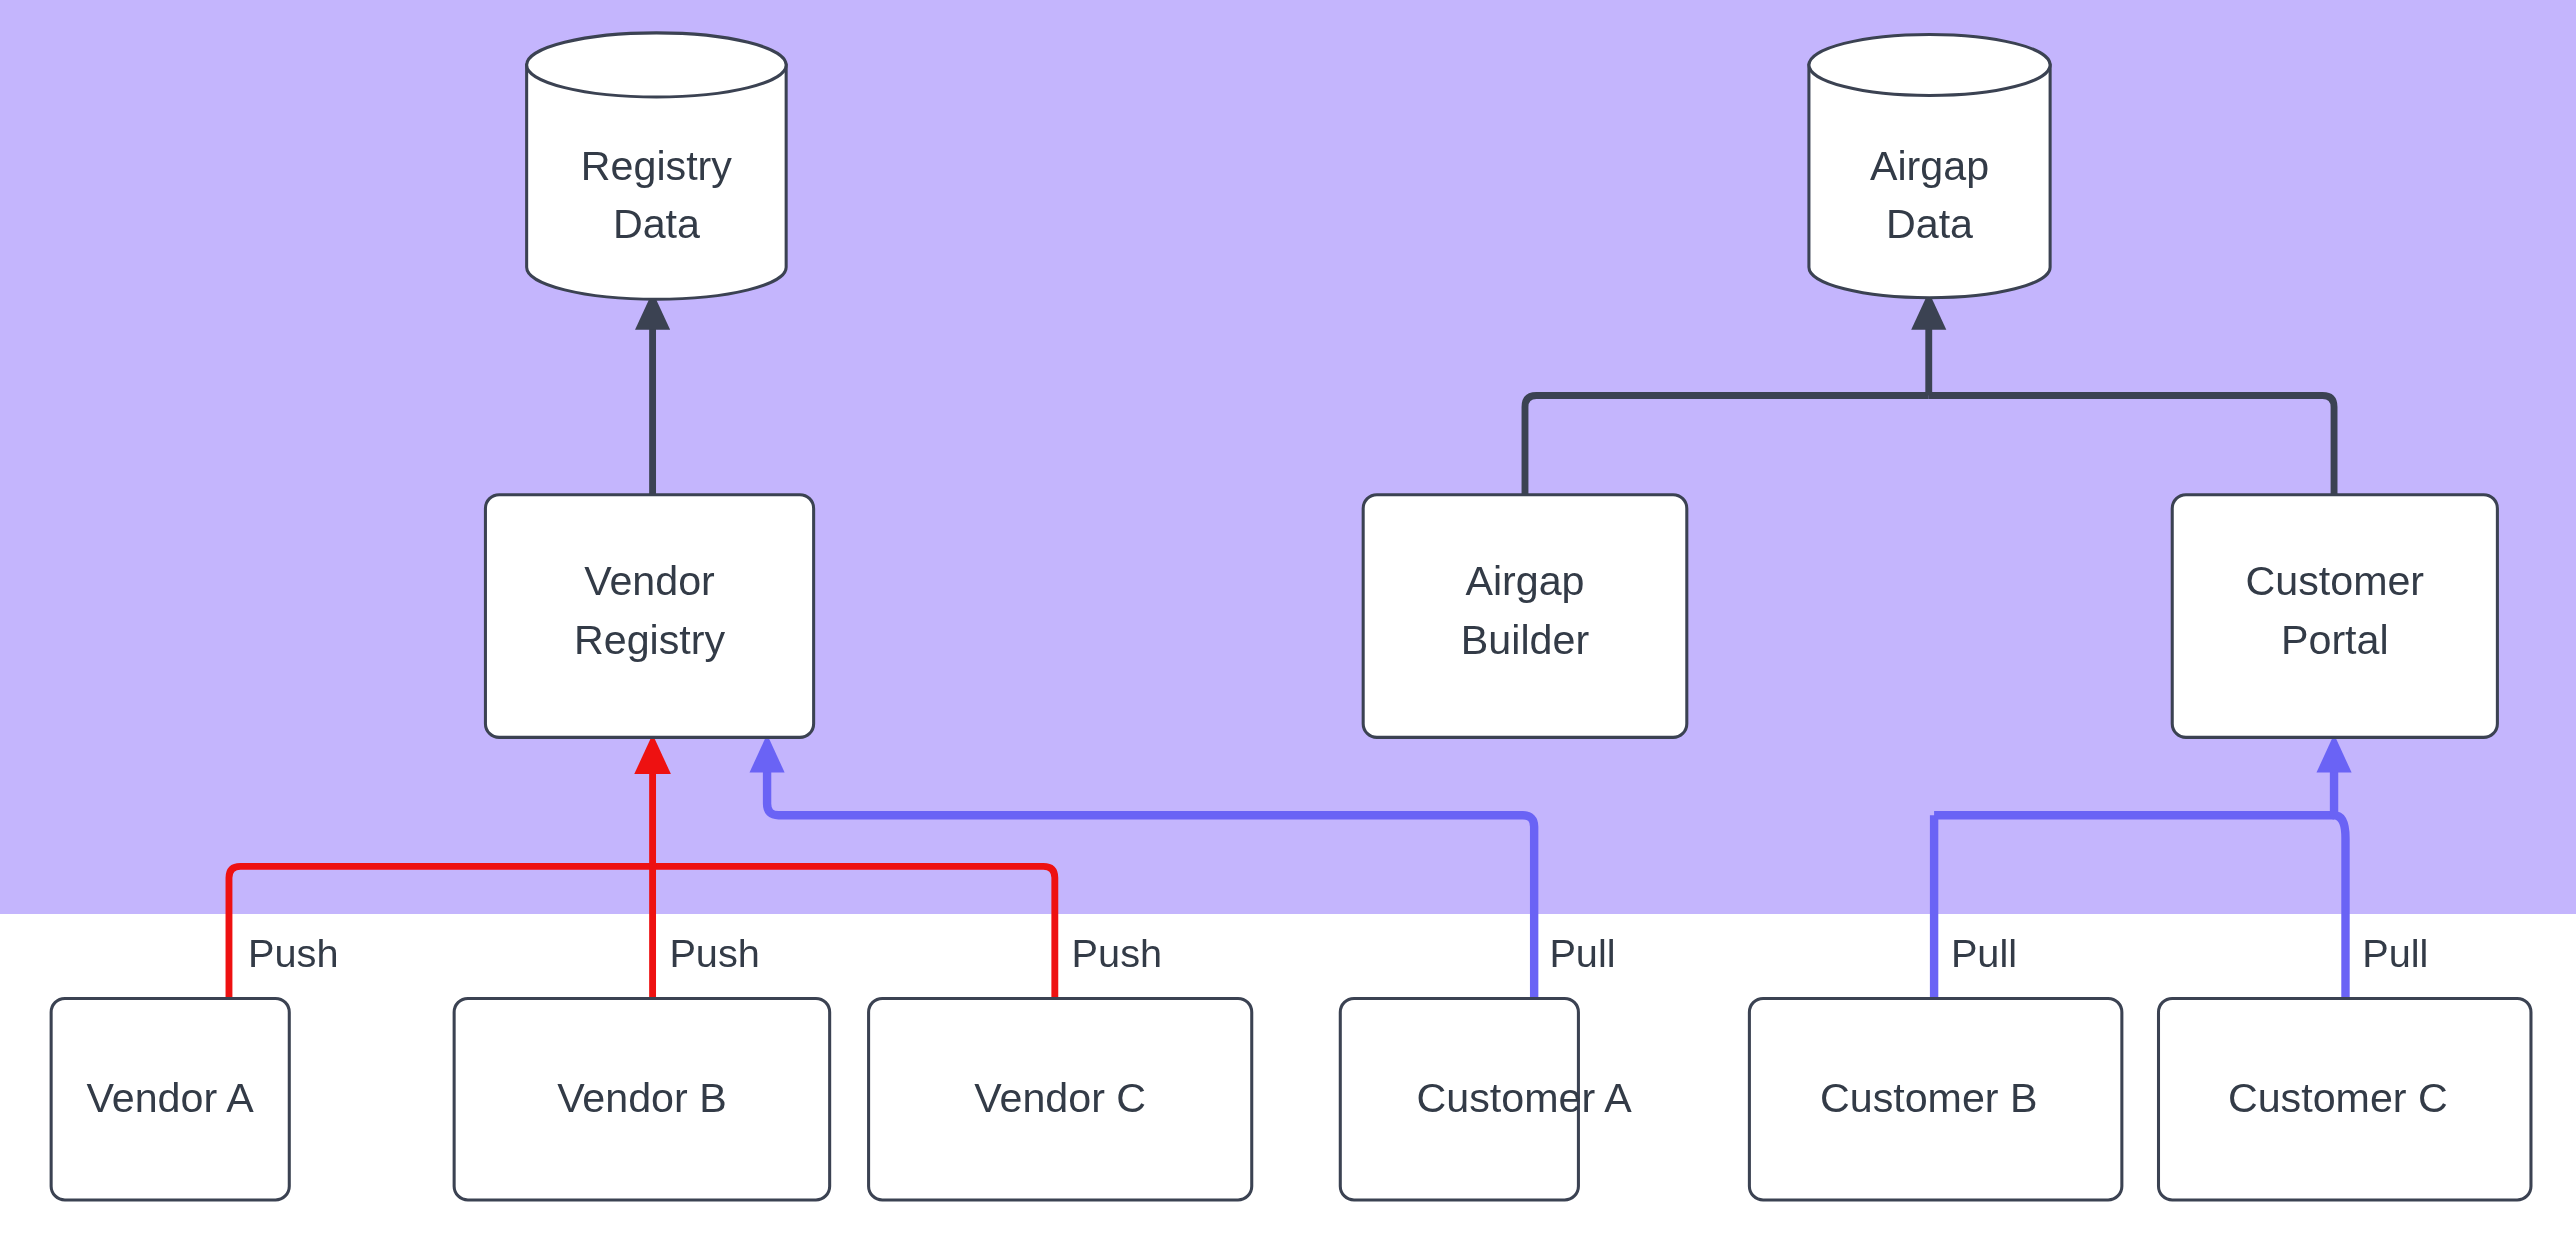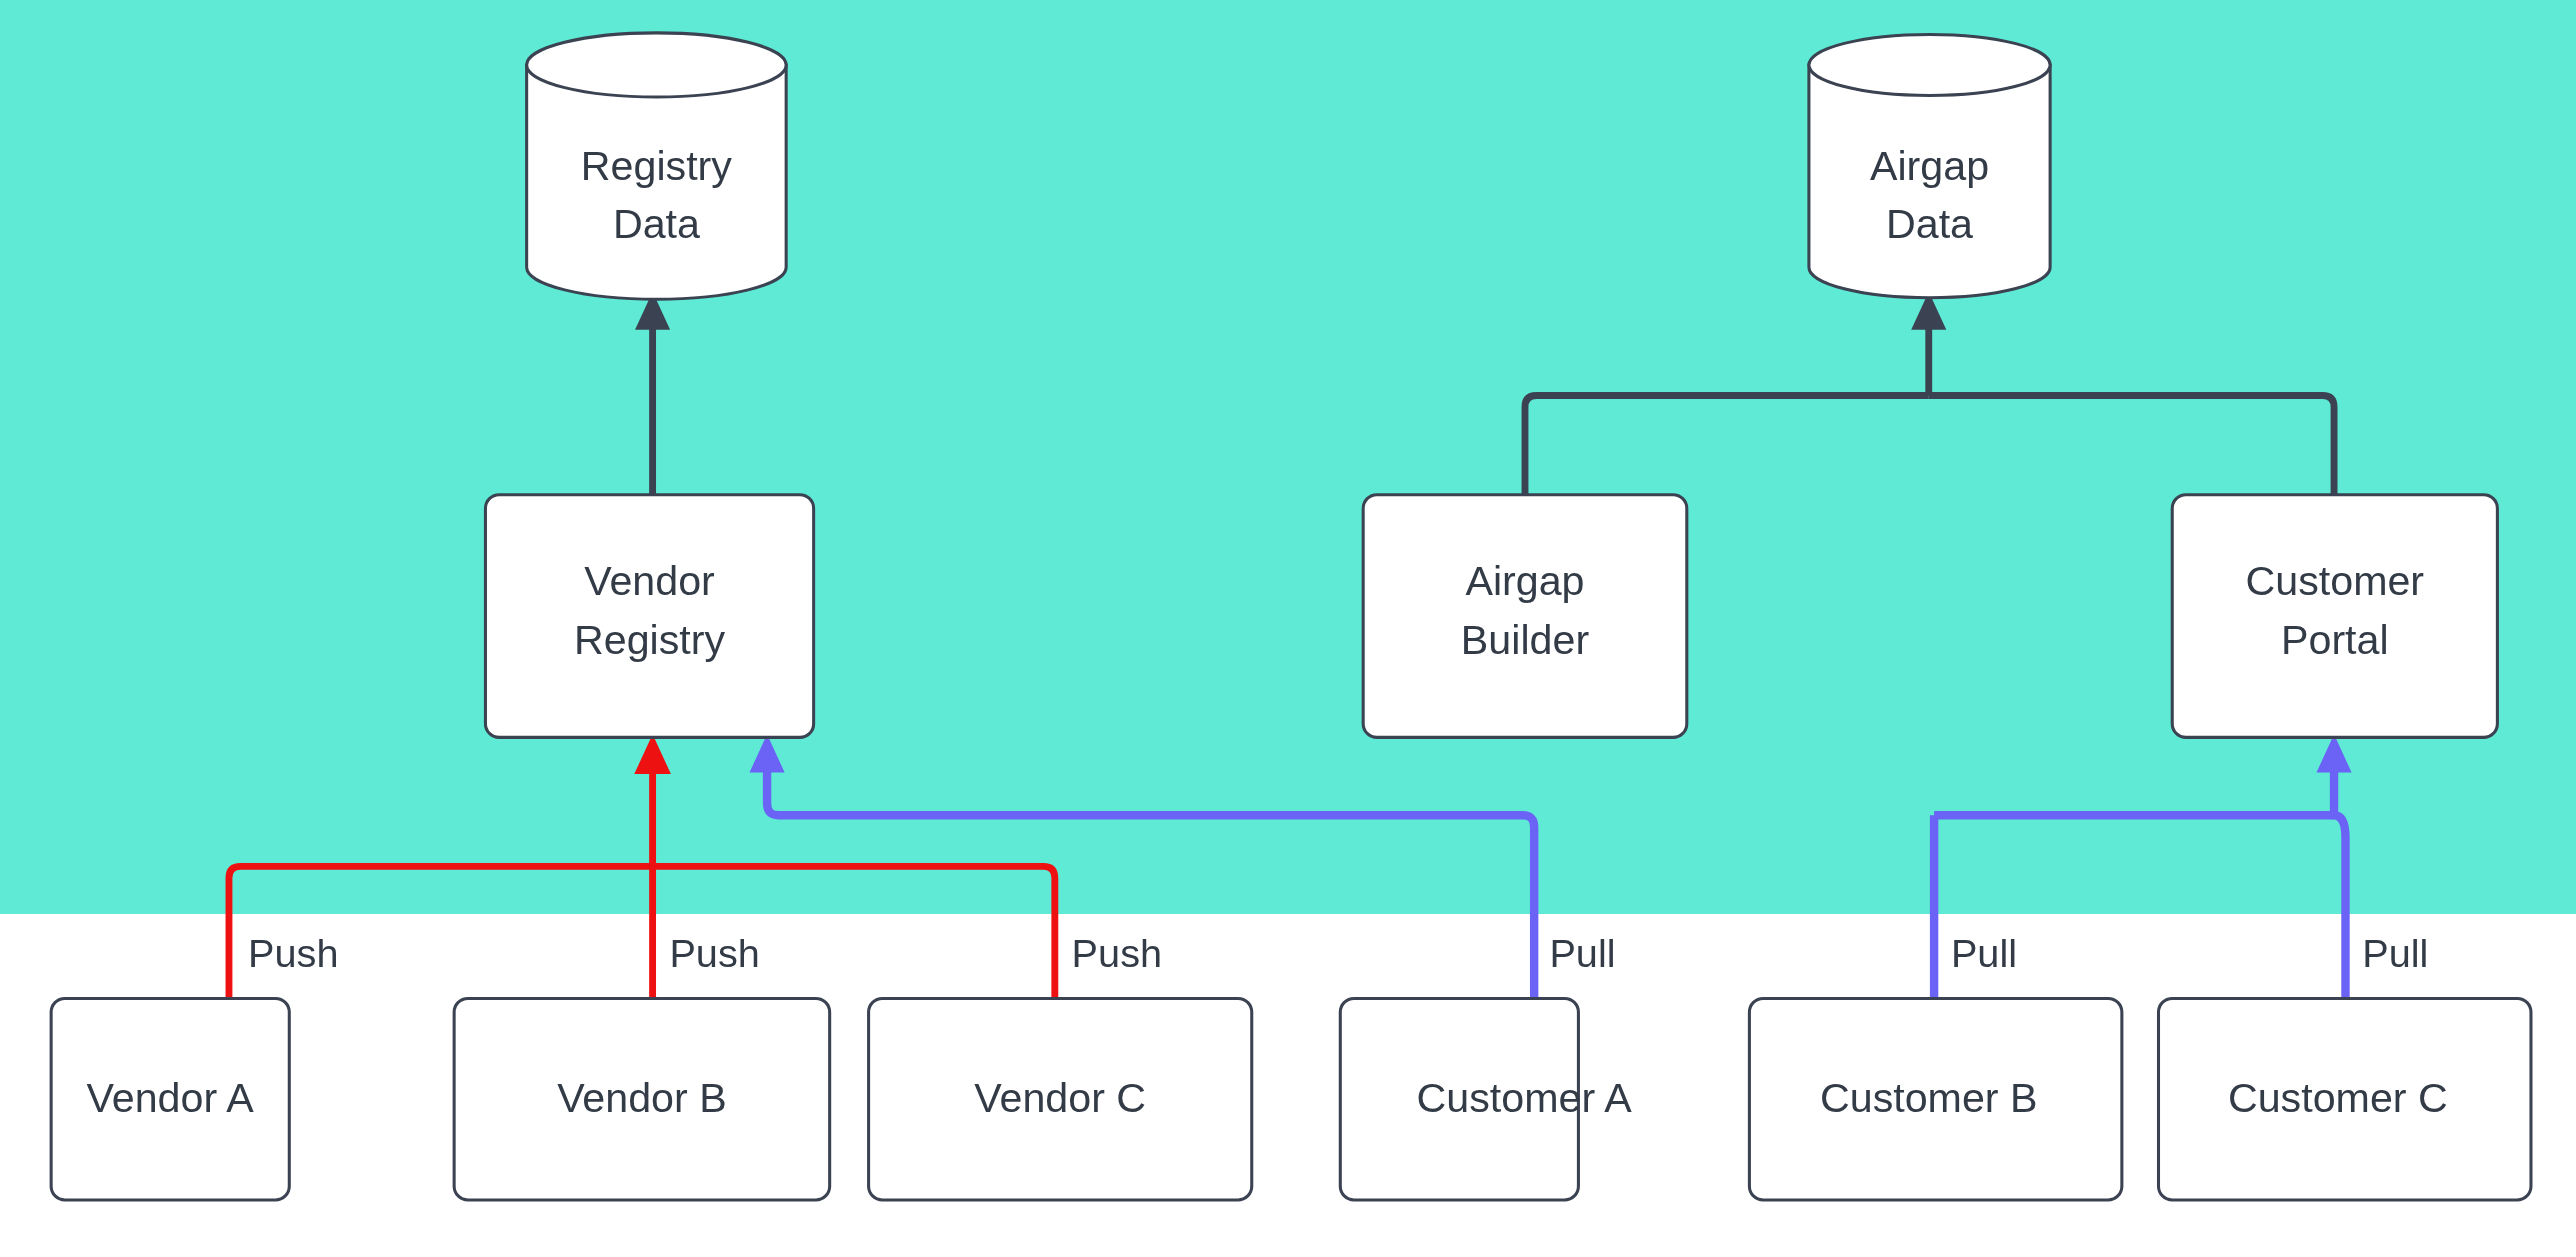--- a/index.html
+++ b/index.html
@@ -11,21 +11,21 @@
   body {
     width: 2576px;
     height: 1258px;
     font-family: "Liberation Sans", sans-serif;
     overflow: hidden;
   }
   #diagram-root {
     position: relative;
     width: 2576px;
     height: 914px;
-    background: #5eead4;
+    background: #c4b5fd;
   }
   svg#diagram-svg {
     display: block;
     width: 2576px;
     height: 1258px;
   }
   .node-shape {
     fill: #ffffff;
     stroke: #3b4252;
     stroke-width: 4;

